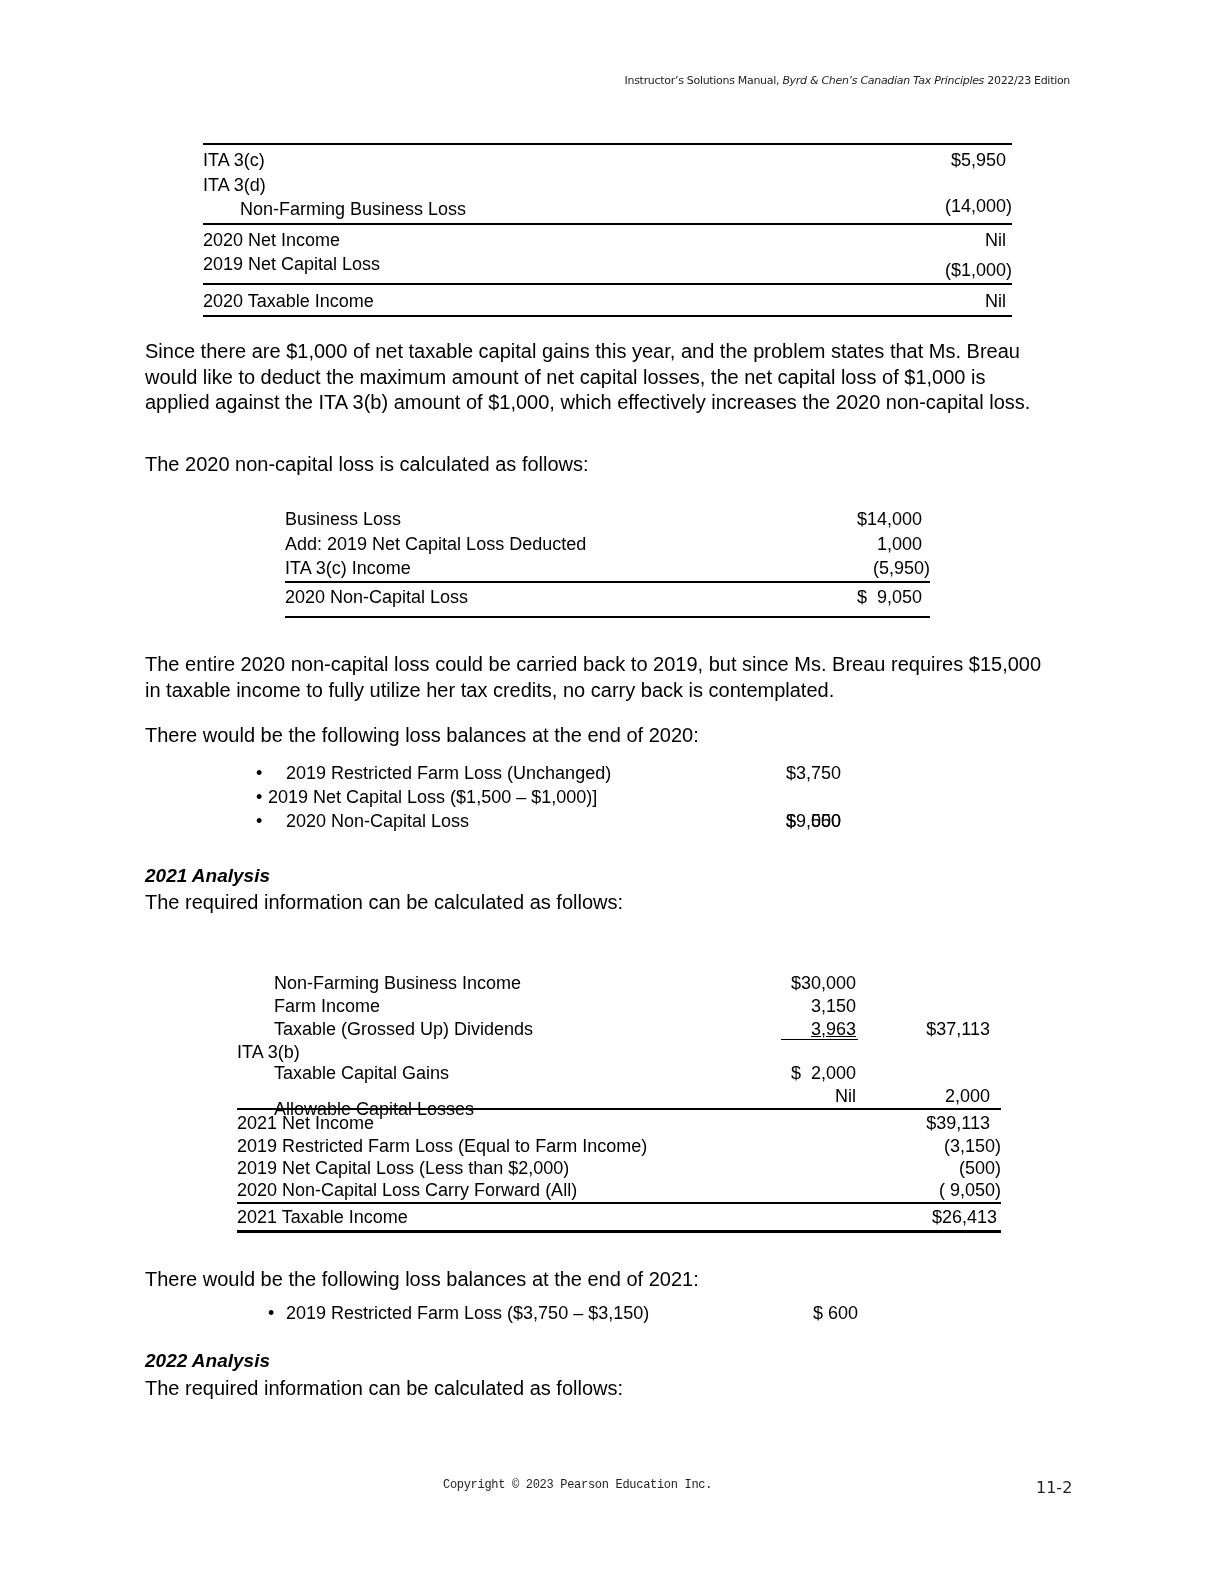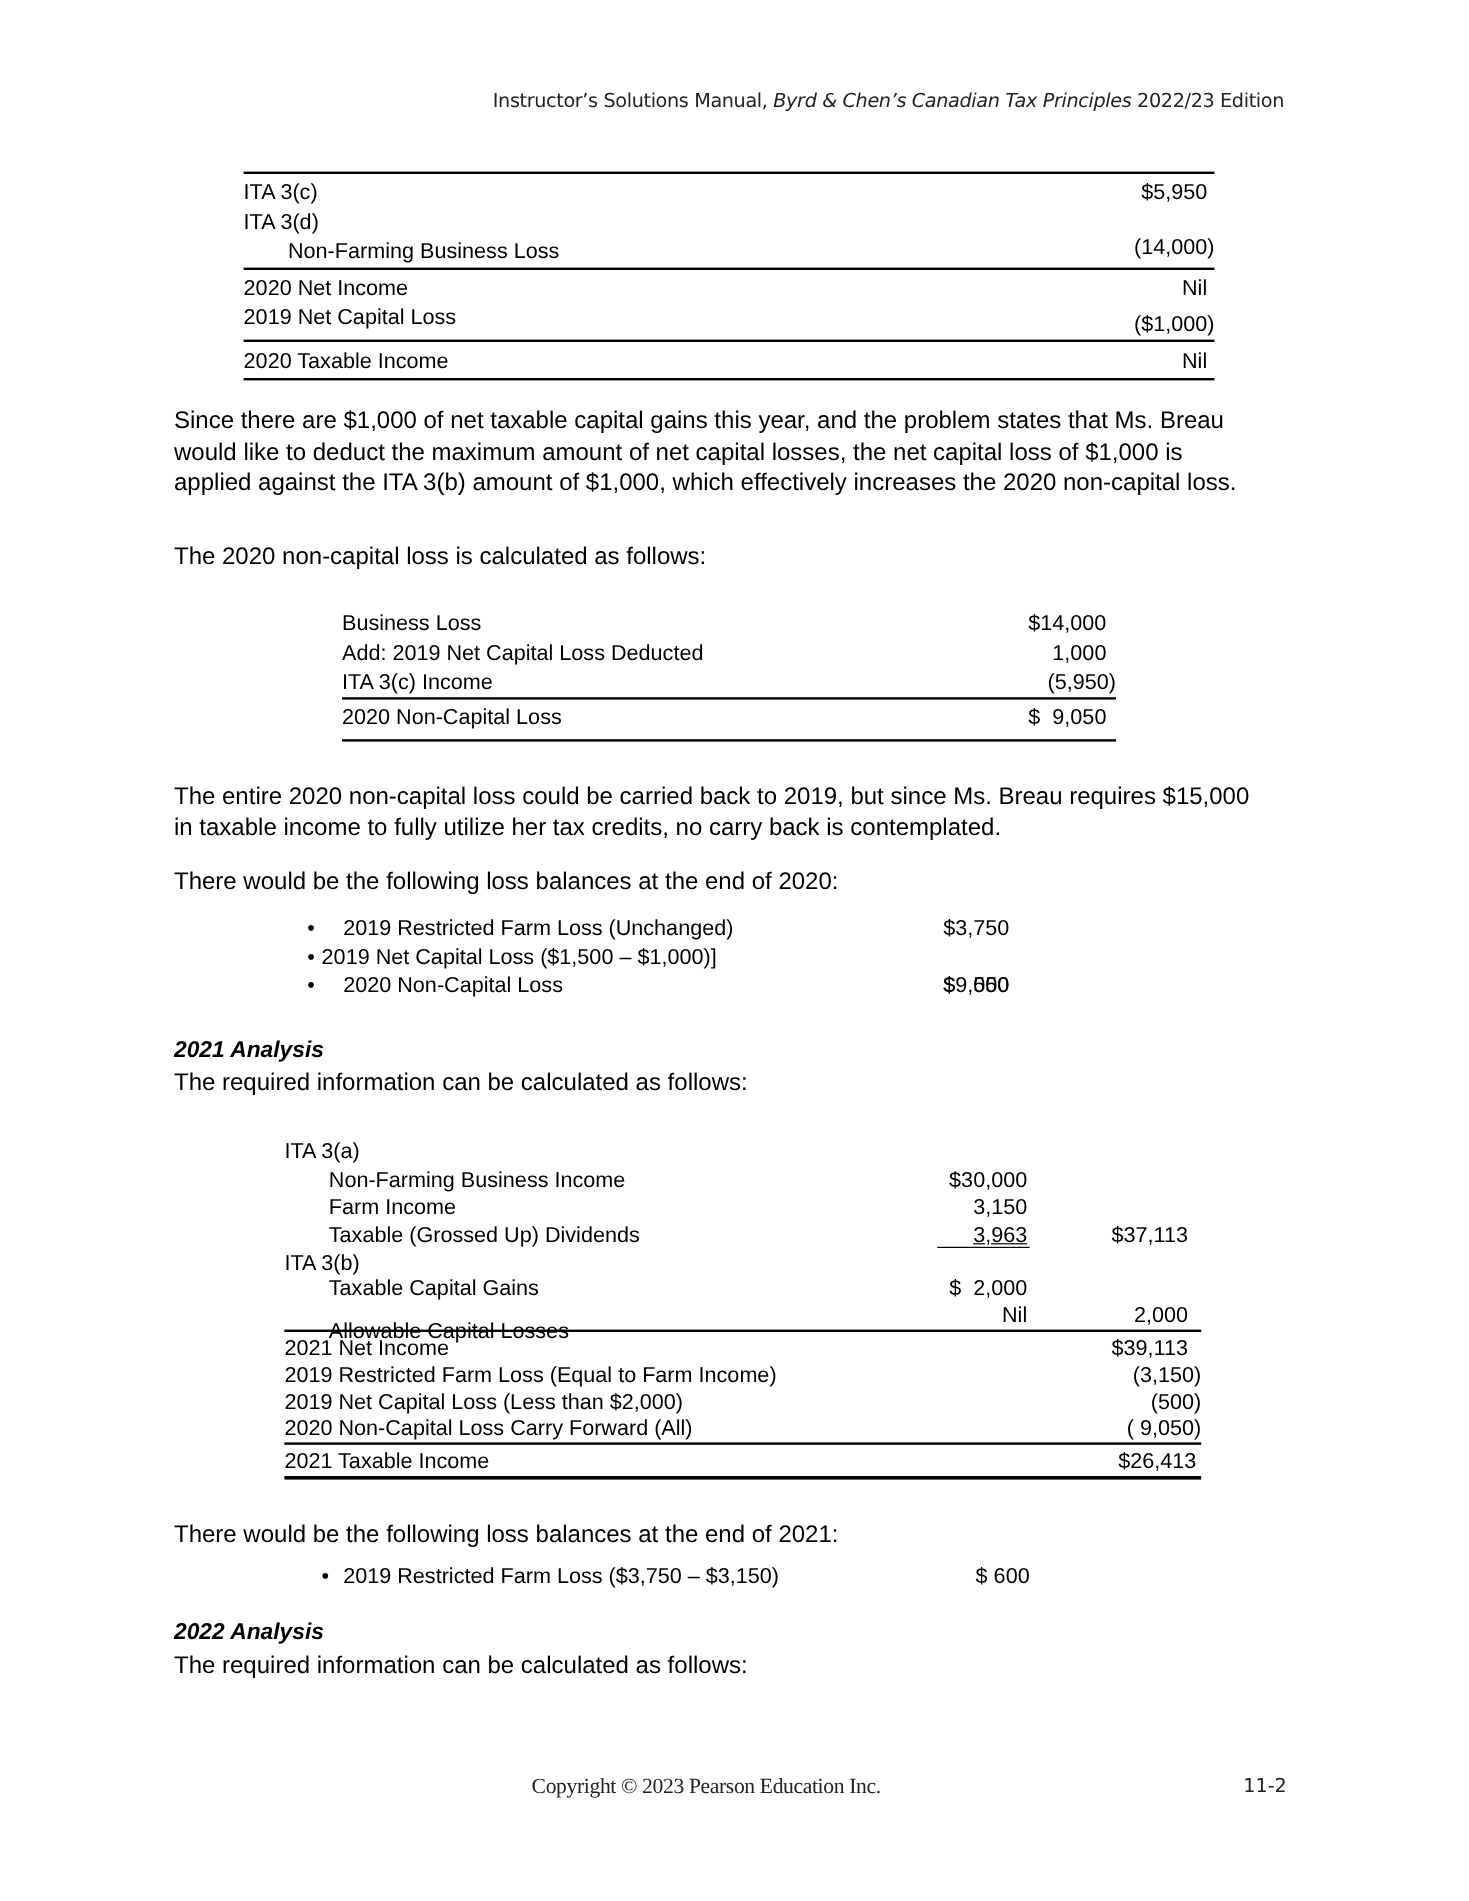--- a/index.html
+++ b/index.html
@@ -1,20 +1,20 @@
 <!DOCTYPE html>
 <html><head>
 <meta charset="utf-8">
 <style>
   html, body { margin:0; padding:0; background:#ffffff; }
   body { width:1224px; height:1584px; position:relative; overflow:hidden; color:#000; font-family:"Liberation Sans", sans-serif; }
   .abs { position:absolute; }
-  .hdr { top:74px; right:154px; font-family:"DejaVu Sans", sans-serif; font-size:16px; color:#222; letter-spacing:-0.3px; }
+  .hdr { top:74px; right:154px; font-family:"DejaVu Sans", sans-serif; font-size:11px; color:#222; letter-spacing:-0.3px; }
   .hdr i { font-style:italic; }
-  .foot { top:1478px; left:443px; font-family:Liberation Serif, serif; font-size:18px; color:#222; letter-spacing:-0.3px; }
+  .foot { top:1478px; left:443px; font-family:Liberation Mono, monospace; font-size:12px; color:#222; letter-spacing:-0.3px; }
   .pgnum { top:1478px; left:1036px; font-family:"DejaVu Sans", sans-serif; font-size:16px; color:#222; }
   .tbl-text { font-size:18px; line-height:23px; }
   .p { font-size:20px; line-height:25.5px; left:145px; width:900px; }
   .h { font-size:19px; font-weight:bold; font-style:italic; left:145px; }
   .row { position:absolute; left:0; right:0; height:23px; }
   .row .l { position:absolute; left:0; white-space:nowrap; }
   .row .r { position:absolute; right:0; text-align:right; white-space:nowrap; }
   .row .m { position:absolute; text-align:right; white-space:nowrap; }
   .rule { position:absolute; left:0; right:0; border-top:2px solid #000; }
   .rule.thick { border-top:3px solid #000; }
@@ -100,23 +100,20 @@
     <span class="dot">•</span>
     <span style="position:absolute; left:30px;">2020 Non-Capital Loss</span>
     <span style="position:absolute; left:530px; white-space:pre;">$9,050</span>
   </div>
 </div>
 
 <div class="abs h" style="top:865px;">2021 Analysis</div>
 <div class="abs p" style="top:890px;">The required information can be calculated as follows:</div>
 
 <div class="abs tbl-text" style="left:237px; top:948px; width:764px; height:290px;">
-  <div class="row" style="top:0;">
-    <span class="l">ITA 3(a)</span>
-  </div>
   <div class="row" style="top:24px;">
     <span class="l" style="left:37px;">Non-Farming Business Income</span>
     <span class="m" style="right:145px;">$30,000</span>
   </div>
   <div class="row" style="top:47px;">
     <span class="l" style="left:37px;">Farm Income</span>
     <span class="m" style="right:145px;">3,150</span>
   </div>
   <div class="row" style="top:70px;">
     <span class="l" style="left:37px;">Taxable (Grossed Up) Dividends</span>

